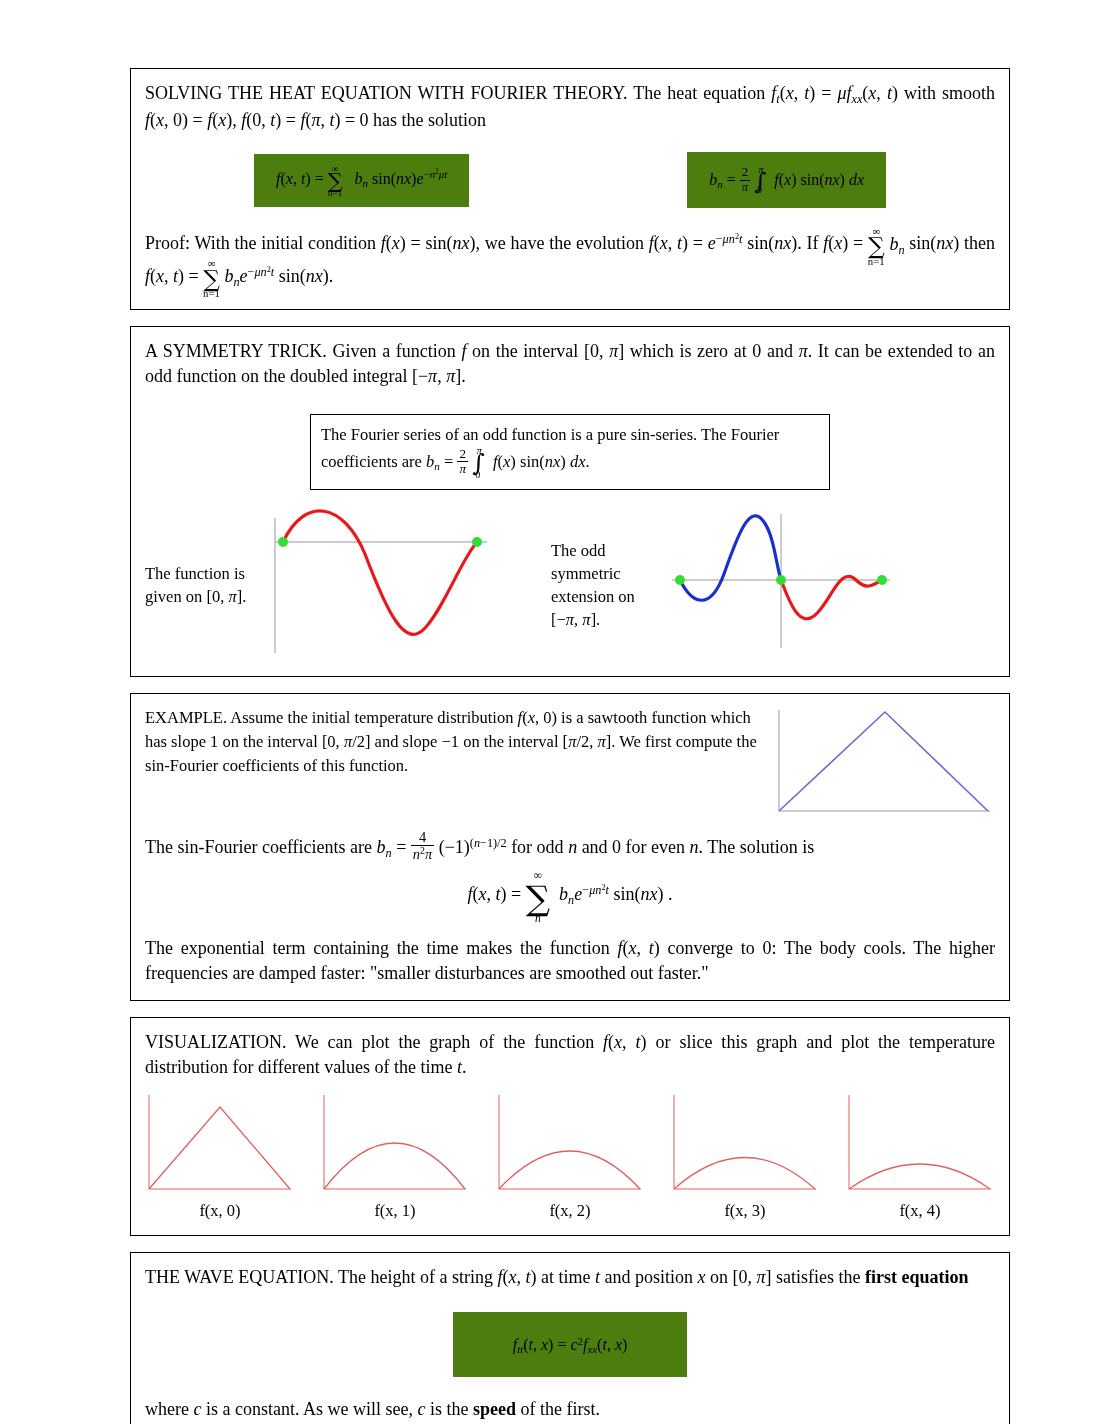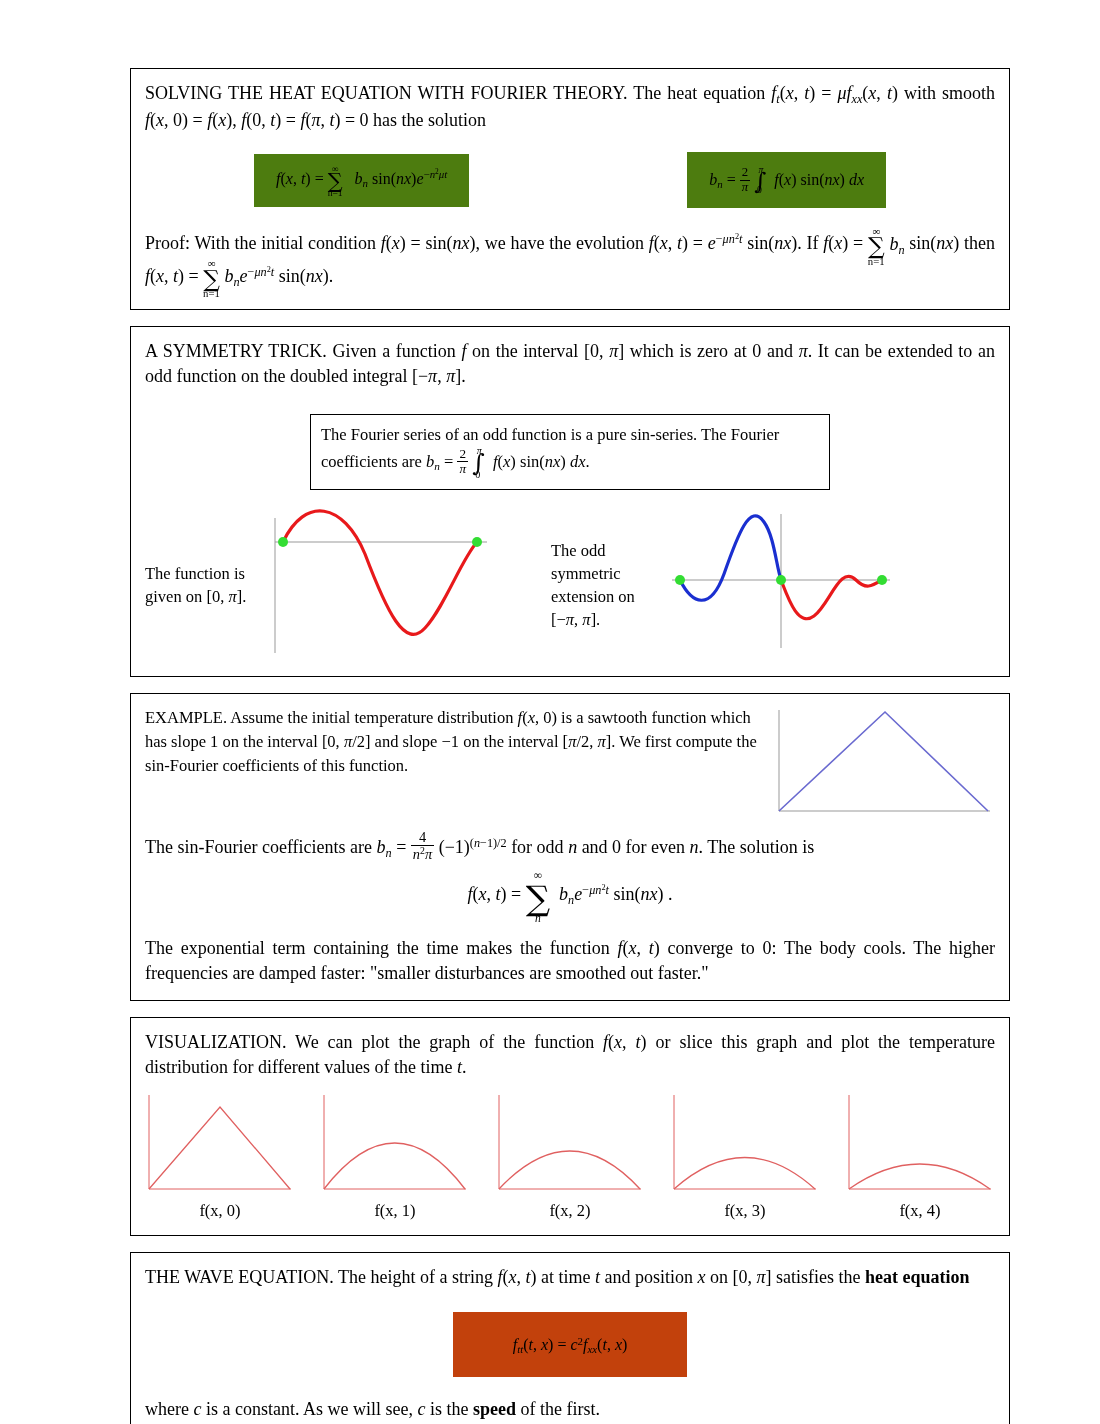--- a/index.html
+++ b/index.html
@@ -91,21 +91,21 @@
     font-family: "Liberation Serif", serif;
     white-space: nowrap;
   }
   .hl-yellow {
     background: #4d7c0f;
     display: inline-block;
     padding: 14px 22px;
     text-align: center;
   }
   .hl-green {
-    background: #c2410c;
+    background: #4d7c0f;
     display: inline-block;
     padding: 22px 60px;
     text-align: center;
   }
   .formula-row {
     display: flex;
     justify-content: space-around;
     align-items: center;
     margin: 20px 0 22px 0;
   }
@@ -323,21 +323,21 @@
         </svg>
         <div class="viz-cap">f(x, 4)</div>
       </div>
     </div>
   </div>
 
   <div class="box">
     <div class="txt">
       <span>THE WAVE EQUATION.</span>
       The height of a string <i>f</i>(<i>x</i>, <i>t</i>) at time <i>t</i> and position <i>x</i> on [0, <i>π</i>] satisfies the
-      <span class="bold">heat equation</span>
+      <span class="bold">first equation</span>
     </div>
 
     <div style="text-align:center; margin:22px 0 20px 0;">
       <div class="hl-green">
         <span>
           <i>f<sub>tt</sub></i>(<i>t</i>, <i>x</i>) = <i>c</i><sup>2</sup><i>f<sub>xx</sub></i>(<i>t</i>, <i>x</i>)
         </span>
       </div>
     </div>
 

